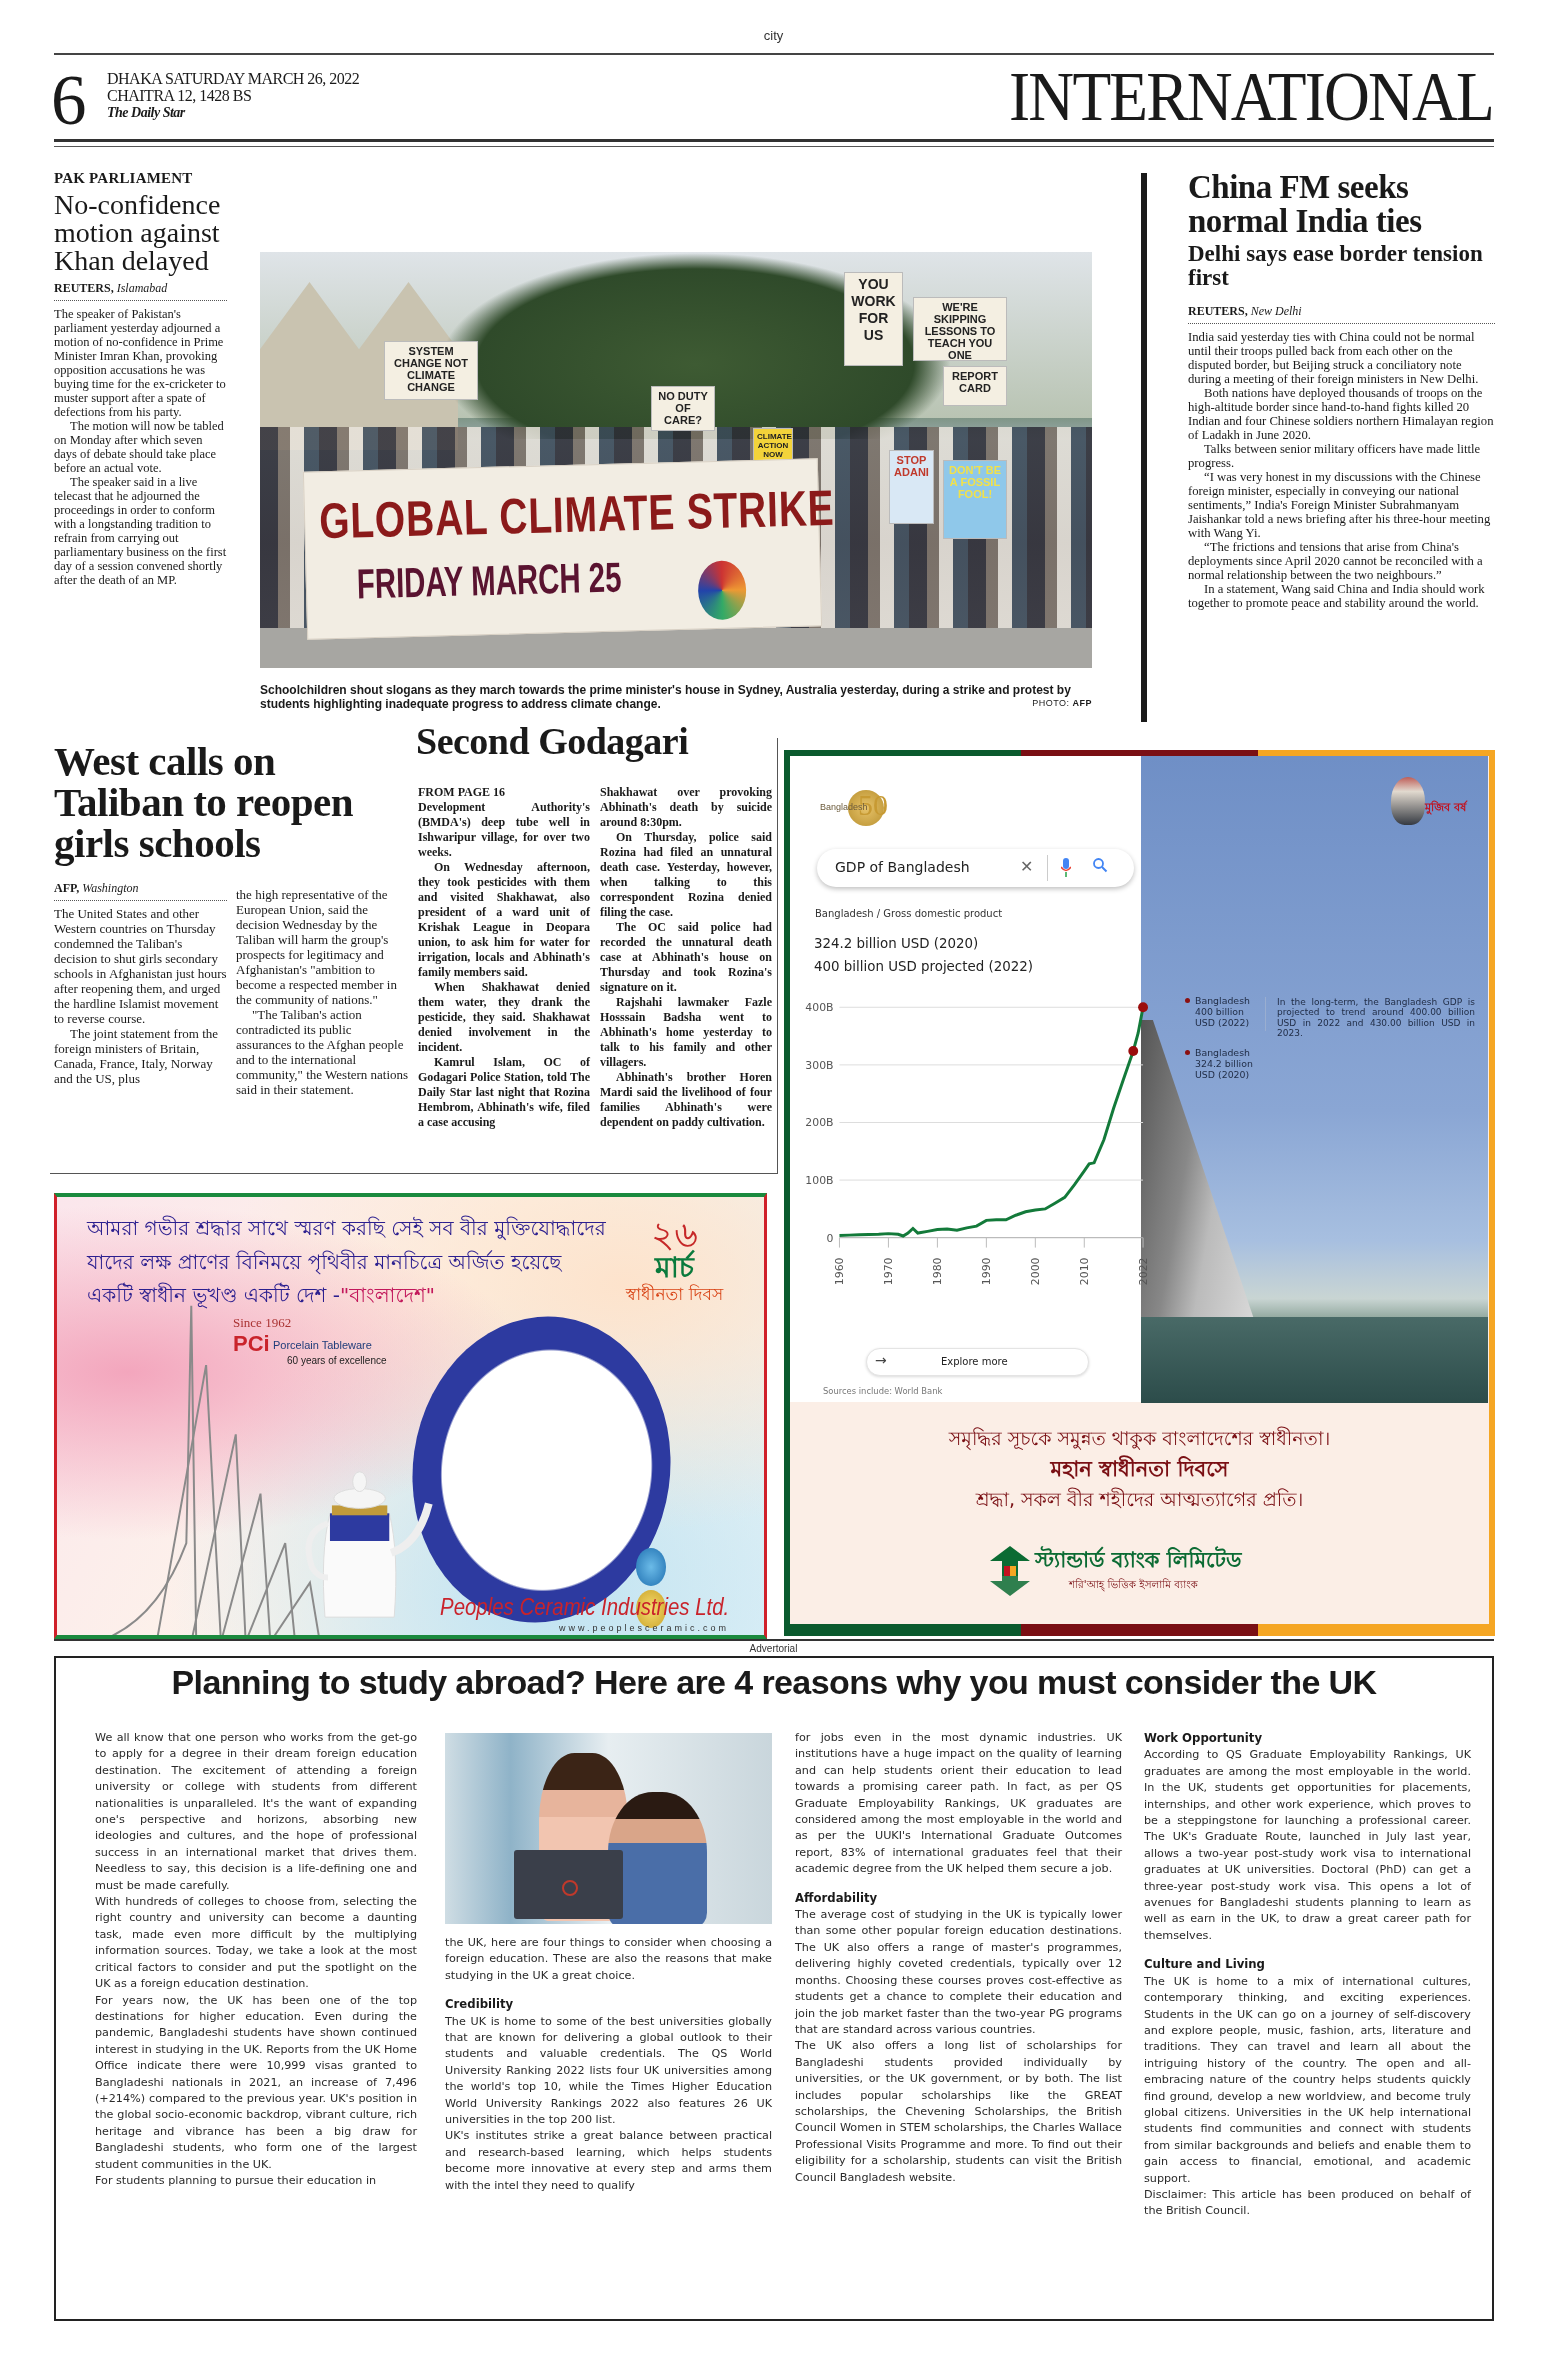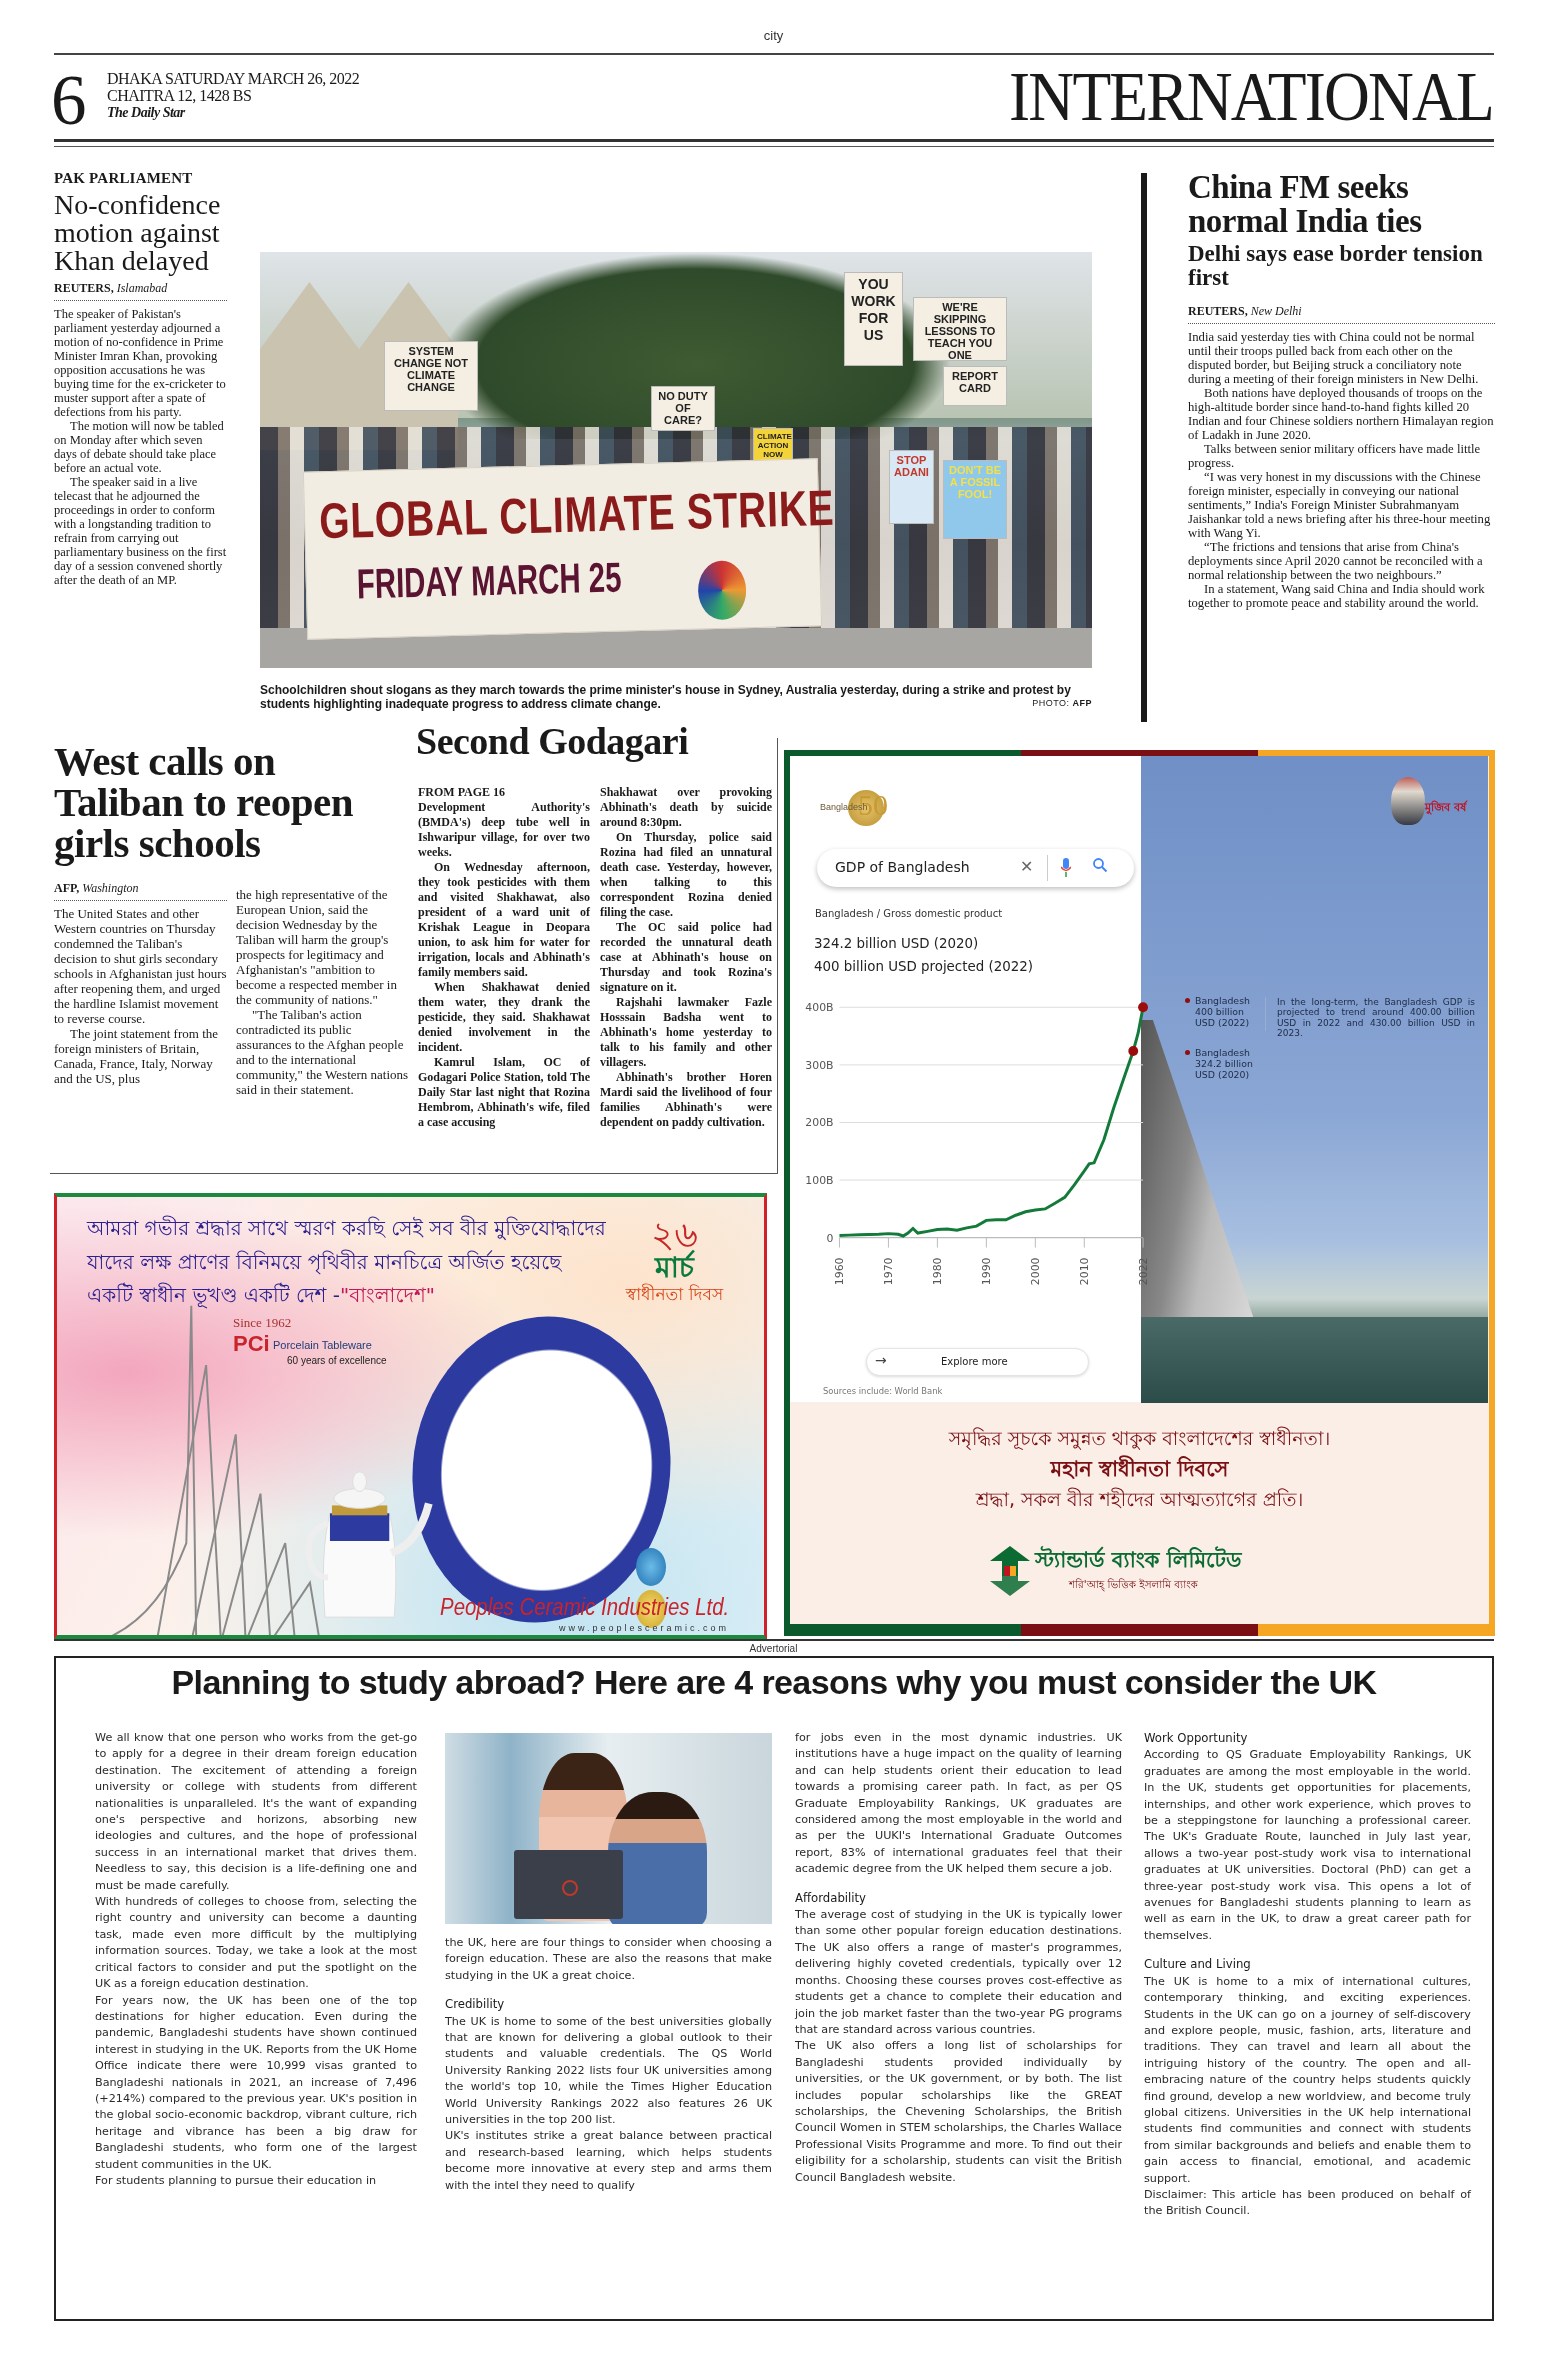--- a/index.html
+++ b/index.html
@@ -130,21 +130,21 @@
   #ceramic-badges span { display:inline-block; width: 30px; height: 38px; border-radius: 50%; margin-right: 10px; }
   #ceramic-name { position:absolute; right: 35px; top: 396px; font-size: 24px; color:#c9232b; font-style: italic; font-family:"Liberation Sans",sans-serif; transform: scaleX(0.85); transform-origin:right; }
   #ceramic-url { position:absolute; right: 35px; top: 426px; font-size: 9px; letter-spacing: 3px; color:#333; font-family:"Liberation Sans",sans-serif; }
 
   
   #adv-rule1 { top: 1639px; left: 54px; width: 1440px; height: 2px; background:#333; }
   #adv-label { top: 1643px; left: 0; width: 1547px; text-align:center; font-size: 10px; color:#333; font-family: "Liberation Sans", sans-serif; }
   #adv-box { top: 1656px; left: 54px; width: 1440px; height: 665px; border: 2px solid #222; }
   #adv-title { top: 1663px; left: 54px; width: 1440px; text-align:center; font-family:"Liberation Sans",sans-serif; font-weight:bold; font-size: 34px; letter-spacing: -0.6px; color:#1a1a1a; }
   .adv-col { font-family: "DejaVu Sans", sans-serif; font-size: 11.2px; line-height: 16.4px; color:#2a2a2a; text-align: justify; }
-  .adv-col h4 { font-size: 11.7px; font-weight: normal; margin: 12px 0 1px; color:#1a1a1a; }
+  .adv-col h4 { font-size: 11.7px; font-weight: bold; margin: 12px 0 1px; color:#1a1a1a; }
   #adv-col1 { top: 1730px; left: 95px; width: 322px; }
   #adv-photo { top: 1733px; left: 445px; width: 327px; height: 191px; background: linear-gradient(90deg, #cfdde4 0%, #8fb3c8 20%, #e7eef1 50%, #c9d6dc 100%); overflow:hidden; }
   #adv-photo .p1 { position:absolute; left:94px; top:20px; width:89px; height:168px; border-radius: 40% 40% 10% 10%; background: linear-gradient(#3b2416 0 22%, #e7b49c 22% 38%, #f2c5b0 38% 100%); }
   #adv-photo .p2 { position:absolute; left:163px; top:59px; width:99px; height:134px; border-radius: 45% 45% 10% 10%; background: linear-gradient(#2a1a12 0 20%, #d9a589 20% 38%, #4a6ea8 38% 100%); }
   #adv-photo .laptop { position:absolute; left:69px; top:117px; width:109px; height:69px; background:#3a3f4a; border-radius:3px; }
   #adv-photo .laptop::after { content:""; position:absolute; left:48px; top:30px; width:12px; height:12px; border-radius:50%; border:2px solid #c0392b; }
   #adv-col2 { top: 1935px; left: 445px; width: 327px; }
   #adv-col3 { top: 1730px; left: 795px; width: 327px; }
   #adv-col4 { top: 1730px; left: 1144px; width: 327px; }
 </style>
@@ -174,21 +174,21 @@
   </div>
 </article>
 
 <figure class="abs" id="photo">
   <div class="sky"></div>
   <div class="house"></div>
   <div class="trees"></div>
   <div class="crowd"></div>
   <div class="ground"></div>
   <div class="sign" style="left:584px;top:20px;width:59px;height:94px;font-size:14px;line-height:17px;">YOU WORK FOR US</div>
-  <div class="sign" style="left:124px;top:89px;width:94px;height:70px;">SYSTEM CHANGE NOT CLIMATE CHANGE</div>
+  <div class="sign" style="left:124px;top:89px;width:94px;height:59px;">SYSTEM CHANGE NOT CLIMATE CHANGE</div>
   <div class="sign" style="left:391px;top:134px;width:64px;height:45px;">NO DUTY OF CARE?</div>
   <div class="sign" style="left:653px;top:45px;width:94px;height:64px;">WE'RE SKIPPING LESSONS TO TEACH YOU ONE</div>
   <div class="sign" style="left:683px;top:114px;width:64px;height:40px;">REPORT CARD</div>
   <div class="sign" style="left:629px;top:198px;width:45px;height:74px;background:#d9e8f5;color:#c0392b;">STOP ADANI</div>
   <div class="sign" style="left:683px;top:208px;width:64px;height:79px;background:#8fc8ea;color:#f2e14a;">DON'T BE A FOSSIL FOOL!</div>
   <div class="sign" style="left:493px;top:176px;width:40px;height:40px;background:#f3d33a;font-size:8px;line-height:9px;">CLIMATE ACTION NOW</div>
   <div id="banner">
     <div class="l1">GLOBAL CLIMATE STRIKE</div>
     <div class="l2">FRIDAY MARCH 25</div>
     <div class="logo"></div>

